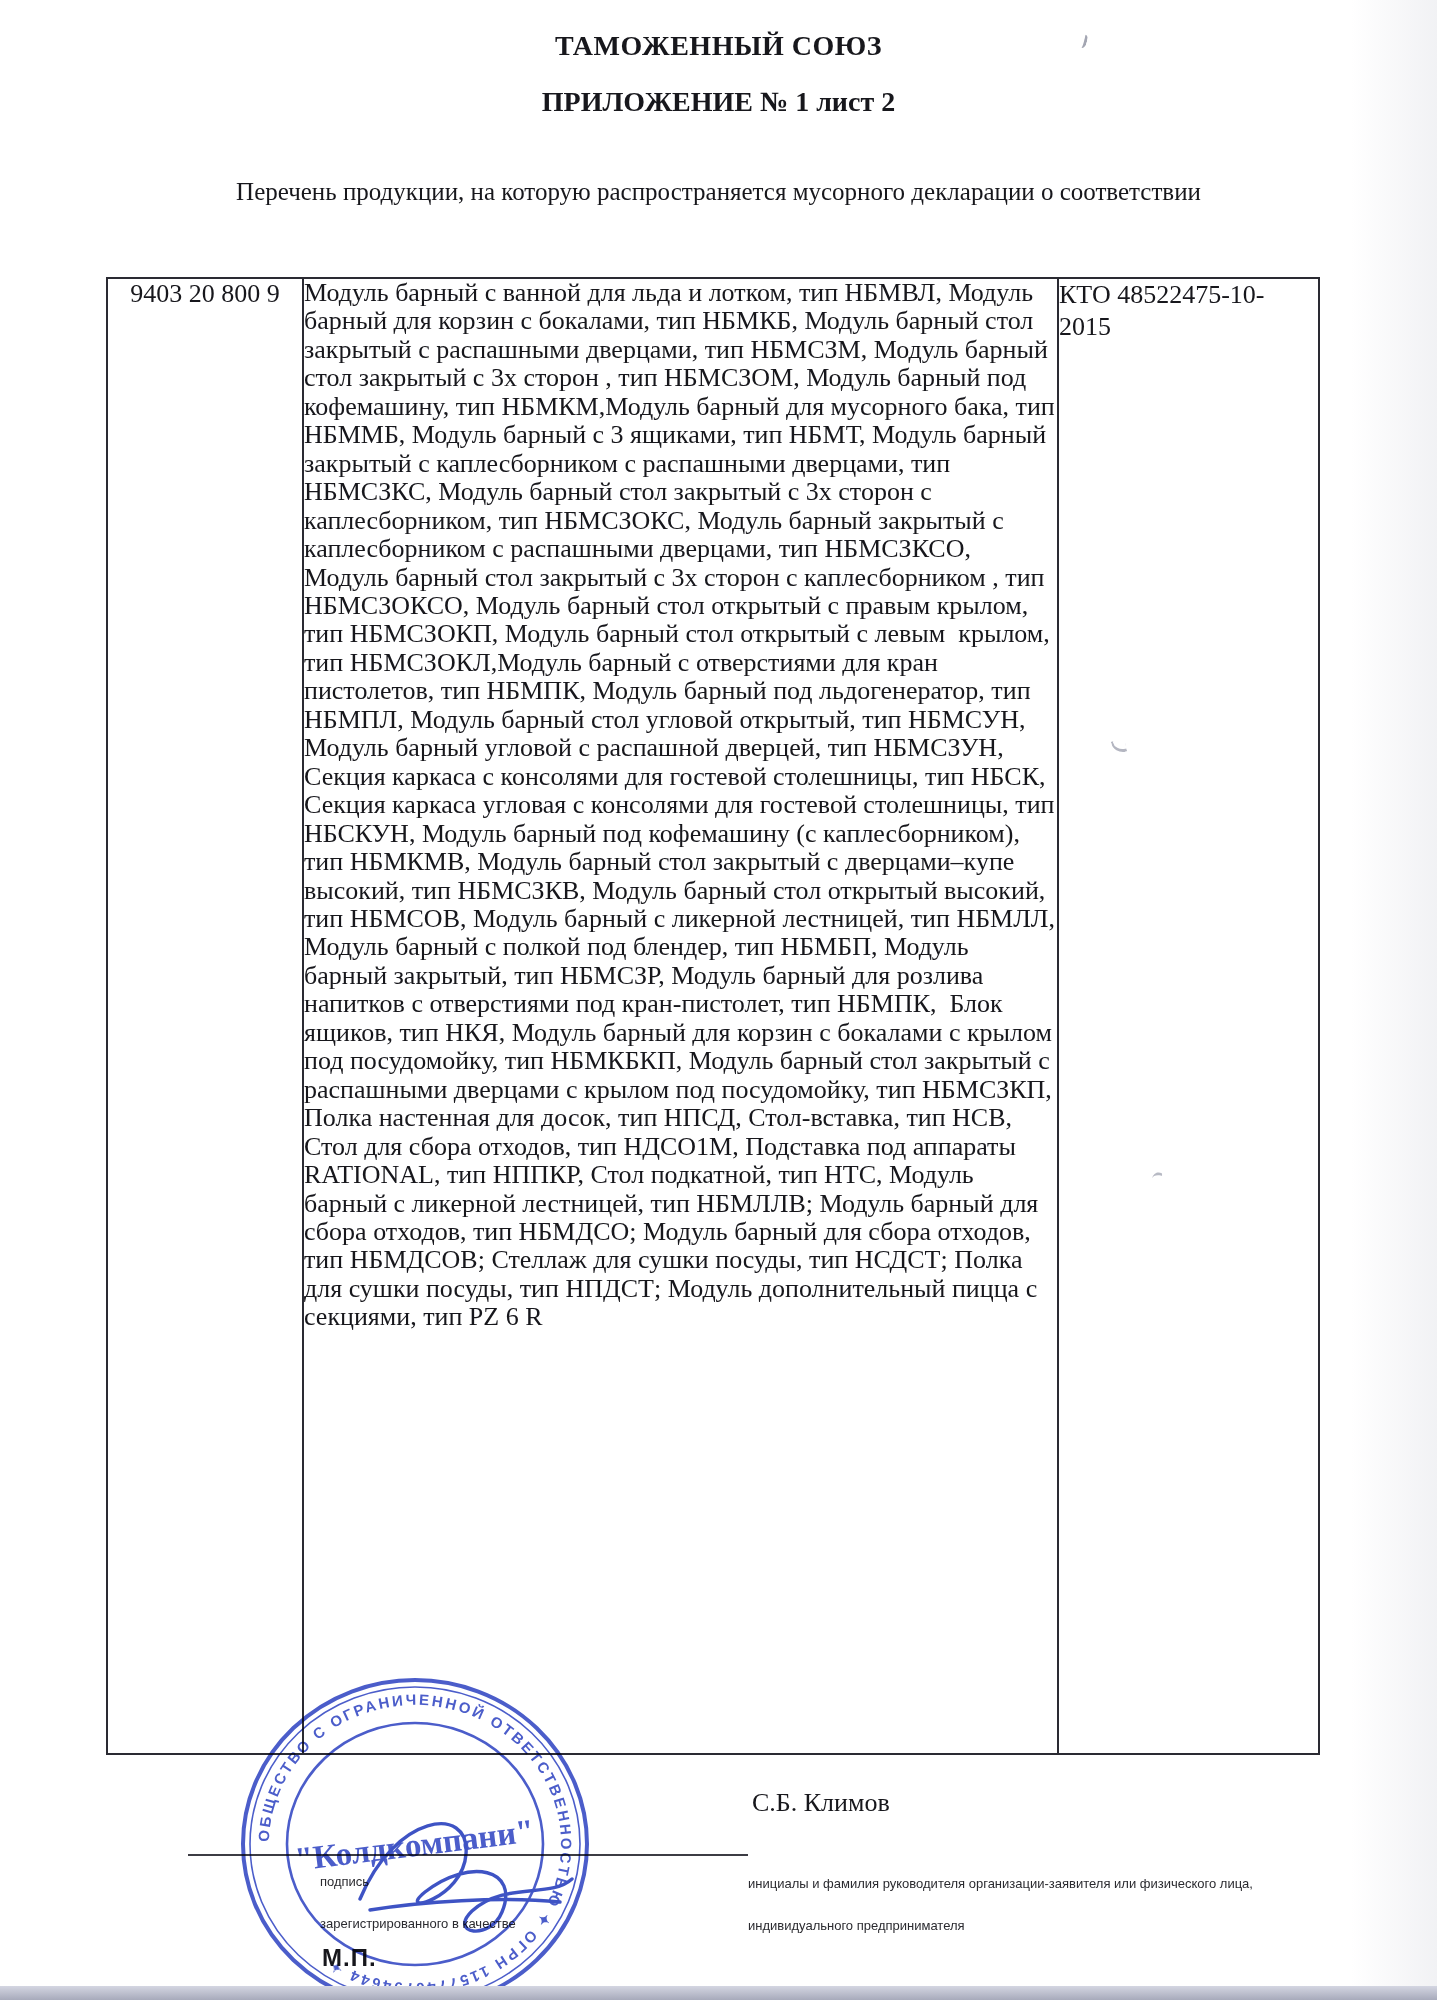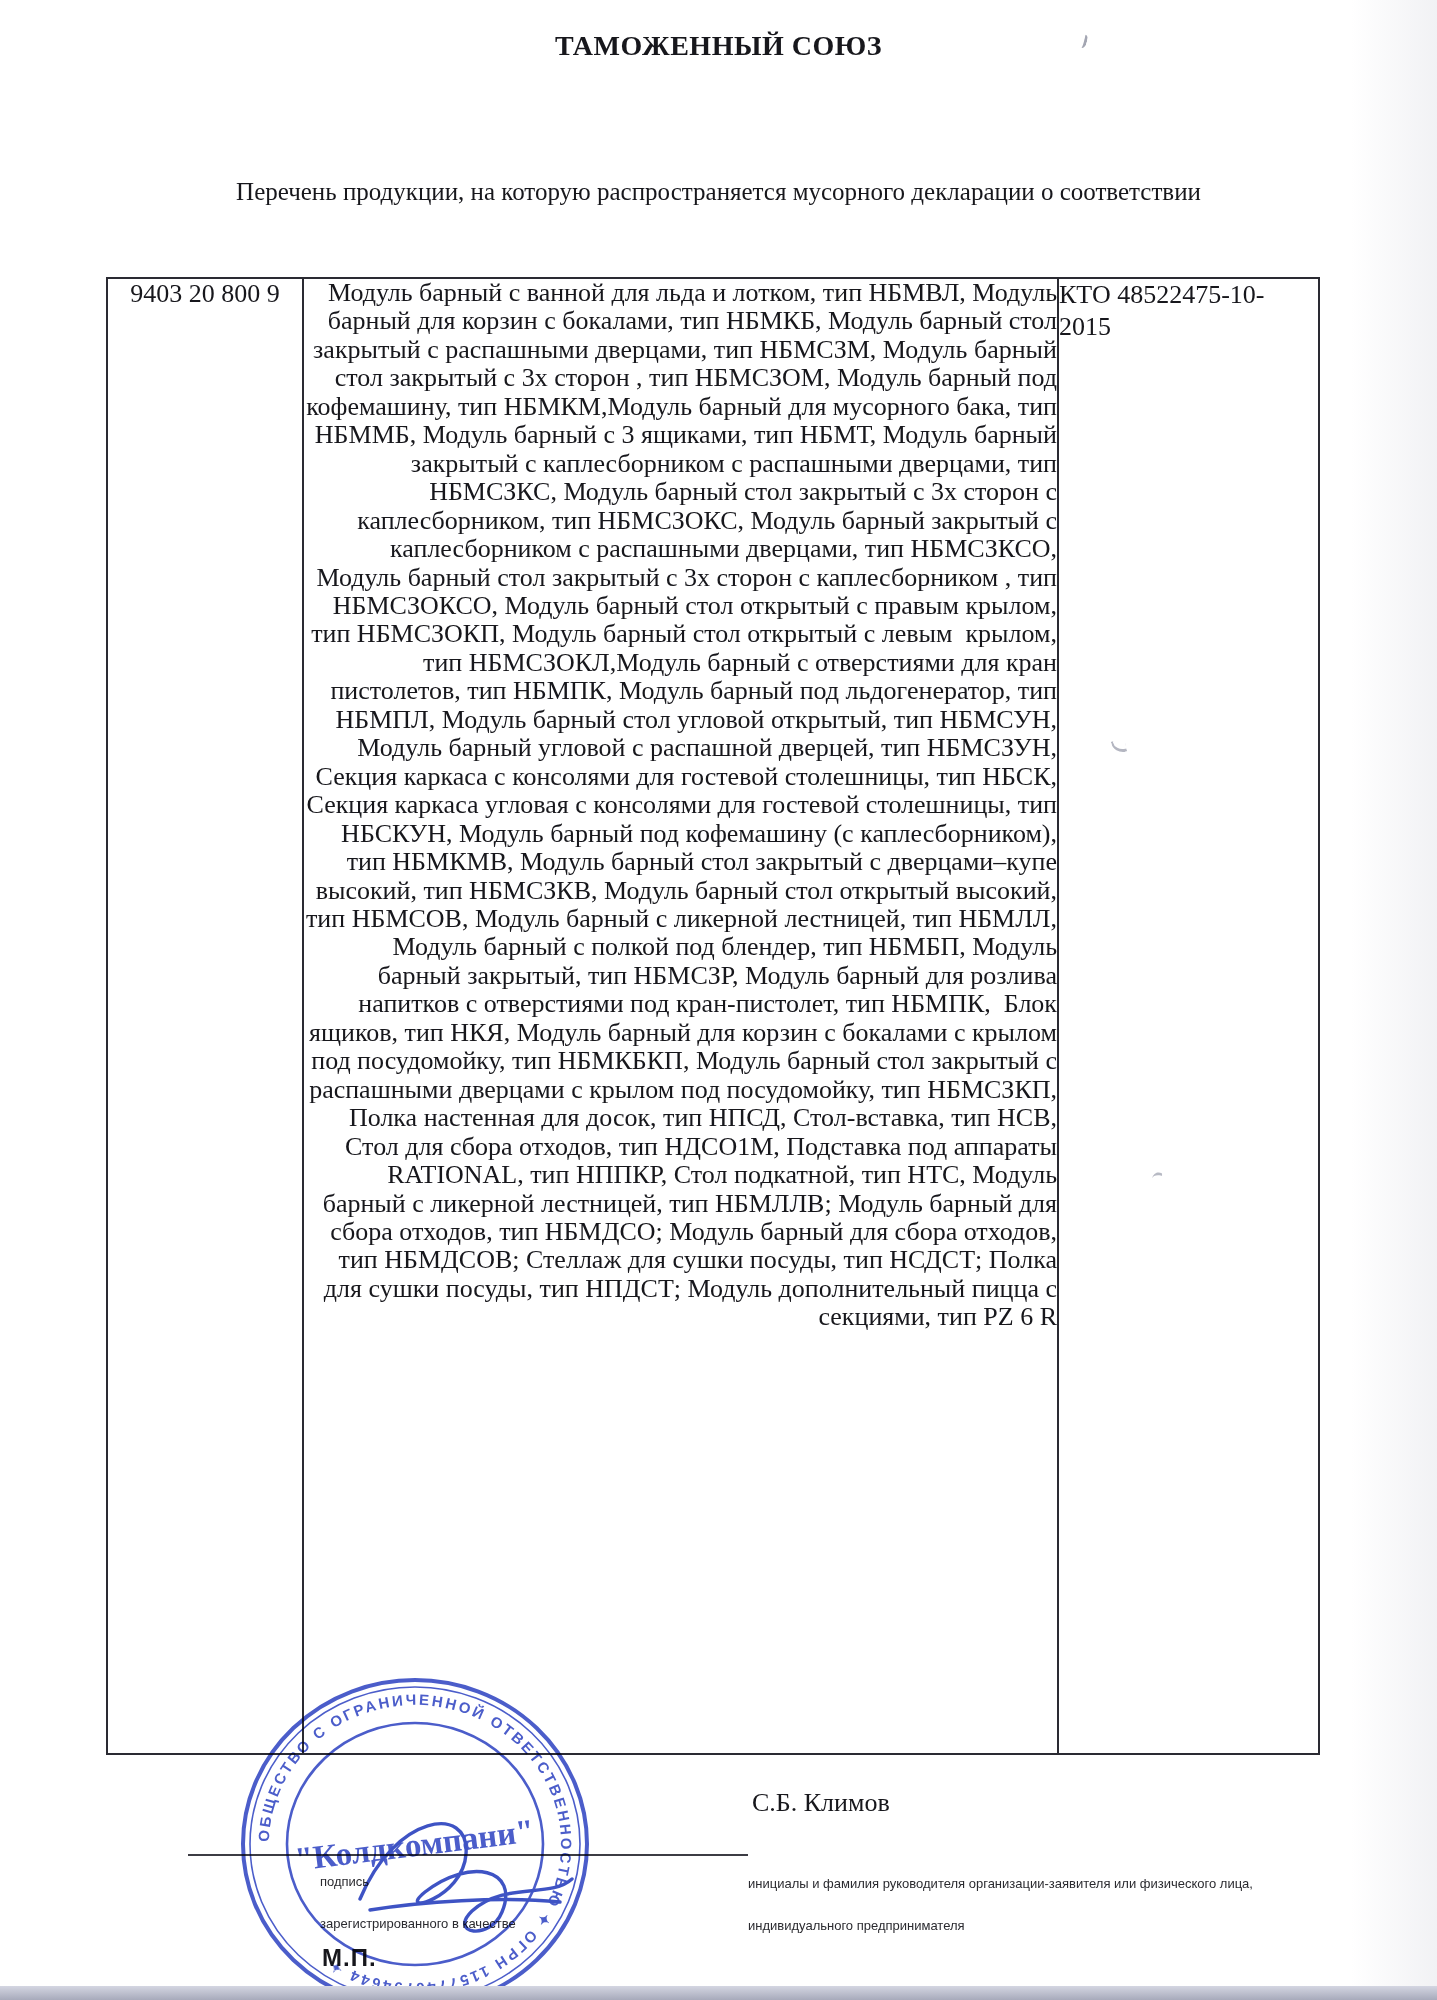--- a/index.html
+++ b/index.html
@@ -37,21 +37,21 @@
   tr.bodyrow{height:1276px;padding-left:24px;}
   .hdr td{vertical-align:middle;text-align:center;font-weight:bold;}
   .hdr .col1{font-size:27px;}
   .hdr .col2{font-size:26px;line-height:1.7;padding:0 40px;}
   .hdr .col3{font-size:26px;line-height:1.85;padding:0 18px;}
   #code-cell{vertical-align:middle;text-align:center;font-size:26px;}
   #products-cell{
     font-size:26px;line-height:28.45px;
     padding:10px 10px 0 14px;
     white-space:pre-wrap;
-    text-align:right;
+    text-align:left;
   }
   #doc-cell{font-size:26px;line-height:32px;padding:10px 6px 0 12px;white-space:pre-line;}
 
   
   #signer-name{position:absolute;left:752px;top:1788px;font-size:26px;}
   #signature-line{position:absolute;left:188px;top:1854px;width:560px;height:2px;background:#3c3c44;}
   .smallprint{position:absolute;font-family:"Liberation Sans", sans-serif;font-size:13px;color:#2b2b30;}
   #label-podpis{left:320px;top:1874px;}
   #label-registered{left:320px;top:1916px;}
   #label-initials{left:748px;top:1876px;}
@@ -70,20 +70,21 @@
   #art2{left:1112px;top:740px;width:12px;height:10px;border-bottom:3px solid #9598a8;border-left:2px solid #9598a8;border-radius:0 0 0 90%;transform:rotate(-12deg);opacity:.7;}
   #art3{left:1152px;top:1172px;width:10px;height:8px;border-top:3px solid #9a9dac;border-radius:70% 30% 0 0;transform:rotate(8deg);opacity:.7;}
   #bottom-edge{left:0;top:1986px;width:1437px;height:14px;background:linear-gradient(180deg,#d4d6e2,#a7aabb);}
 </style>
 </head>
 <body>
 
 <div id="page">
 
   <div id="title1" class="center-line">ТАМОЖЕННЫЙ СОЮЗ</div>
+  <div id="title2" class="center-line">ПРИЛОЖЕНИЕ № 1 лист 2</div>
   <div id="subtitle" class="center-line">Перечень продукции, на которую распространяется мусорного декларации о соответствии</div>
 
   <table id="doc-table">
     <tbody>
     <tr class="bodyrow">
       <td class="col1" id="code-cell">9403 20 800 9</td>
       <td class="col2" id="products-cell">Модуль барный с ванной для льда и лотком, тип НБМВЛ, Модуль барный для корзин с бокалами, тип НБМКБ, Модуль барный стол закрытый с распашными дверцами, тип НБМСЗМ, Модуль барный стол закрытый с 3х сторон , тип НБМСЗОМ, Модуль барный под кофемашину, тип НБМКМ,Модуль барный для мусорного бака, тип НБММБ, Модуль барный с 3 ящиками, тип НБМТ, Модуль барный закрытый с каплесборником с распашными дверцами, тип НБМСЗКС, Модуль барный стол закрытый с 3х сторон с каплесборником, тип НБМСЗОКС, Модуль барный закрытый с каплесборником с распашными дверцами, тип НБМСЗКСО, Модуль барный стол закрытый с 3х сторон с каплесборником , тип НБМСЗОКСО, Модуль барный стол открытый с правым крылом, тип НБМСЗОКП, Модуль барный стол открытый с левым  крылом, тип НБМСЗОКЛ,Модуль барный с отверстиями для кран пистолетов, тип НБМПК, Модуль барный под льдогенератор, тип НБМПЛ, Модуль барный стол угловой открытый, тип НБМСУН, Модуль барный угловой с распашной дверцей, тип НБМСЗУН, Секция каркаса с консолями для гостевой столешницы, тип НБСК, Секция каркаса угловая с консолями для гостевой столешницы, тип НБСКУН, Модуль барный под кофемашину (с каплесборником), тип НБМКМВ, Модуль барный стол закрытый с дверцами–купе высокий, тип НБМСЗКВ, Модуль барный стол открытый высокий, тип НБМСОВ, Модуль барный с ликерной лестницей, тип НБМЛЛ, Модуль барный с полкой под блендер, тип НБМБП, Модуль барный закрытый, тип НБМСЗР, Модуль барный для розлива напитков с отверстиями под кран-пистолет, тип НБМПК,  Блок ящиков, тип НКЯ, Модуль барный для корзин с бокалами с крылом под посудомойку, тип НБМКБКП, Модуль барный стол закрытый с распашными дверцами с крылом под посудомойку, тип НБМСЗКП, Полка настенная для досок, тип НПСД, Стол-вставка, тип НСВ, Стол для сбора отходов, тип НДСО1М, Подставка под аппараты RATIONAL, тип НППКР, Стол подкатной, тип НТС, Модуль барный с ликерной лестницей, тип НБМЛЛВ; Модуль барный для сбора отходов, тип НБМДСО; Модуль барный для сбора отходов, тип НБМДСОВ; Стеллаж для сушки посуды, тип НСДСТ; Полка для сушки посуды, тип НПДСТ; Модуль дополнительный пицца с секциями, тип PZ 6 R</td>
       <td class="col3" id="doc-cell">КТО 48522475-10-
 2015</td>
     </tr>

